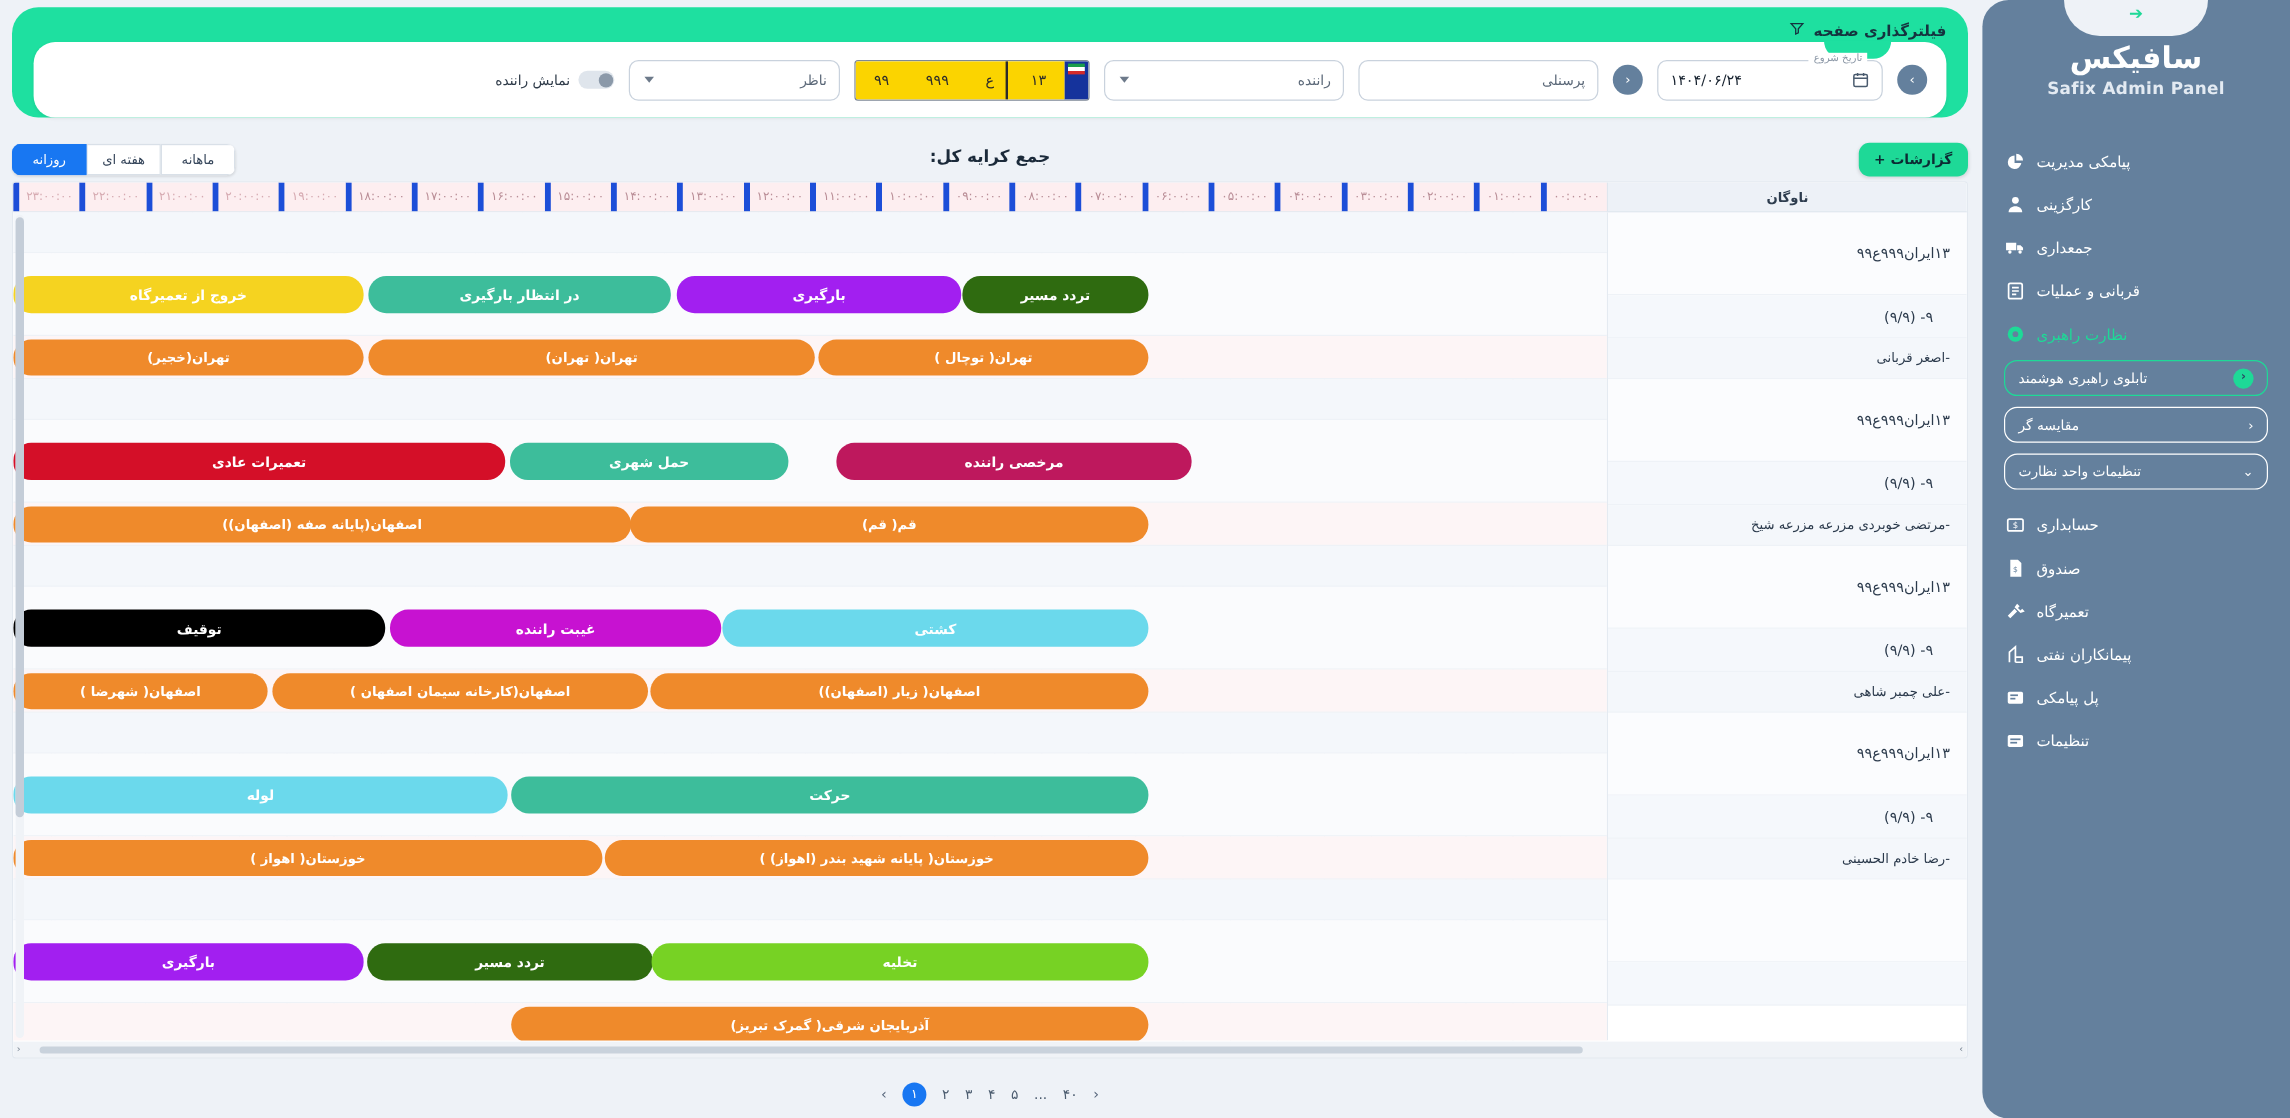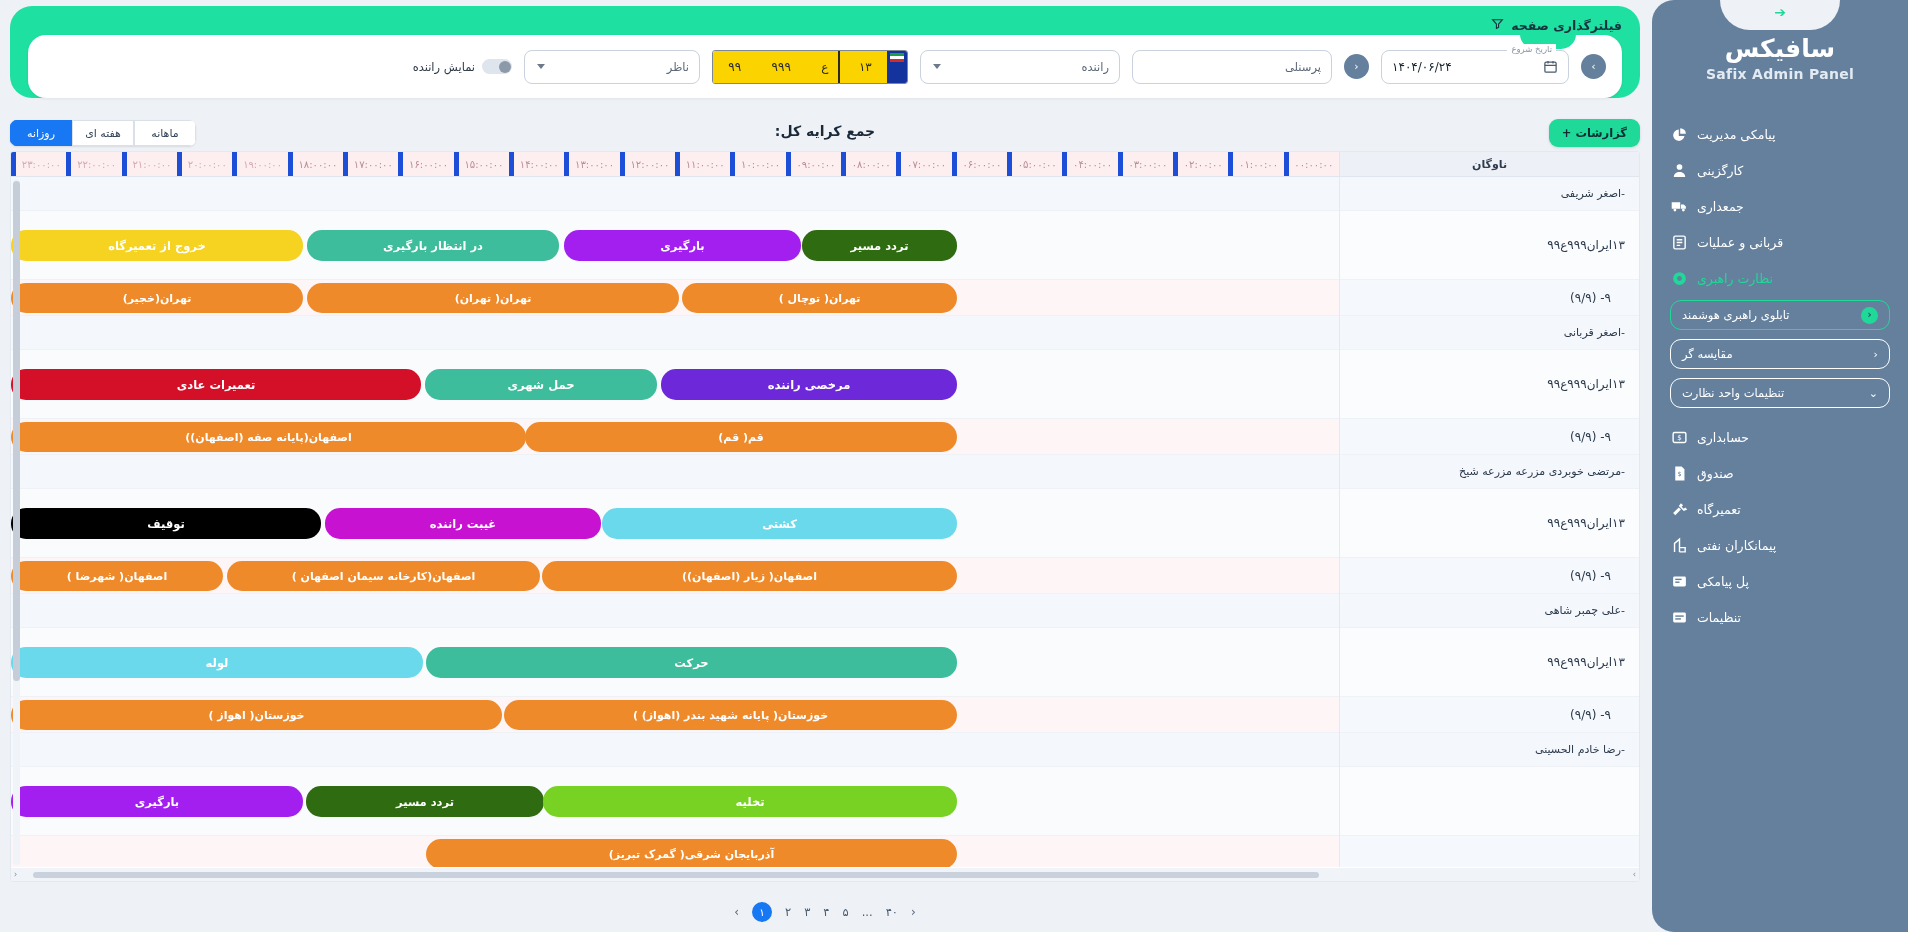--- a/index.html
+++ b/index.html
@@ -612,21 +612,20 @@
           <div class="hour dim">۱۹:۰۰:۰۰</div>
           <div class="hour dim">۲۰:۰۰:۰۰</div>
           <div class="hour dim">۲۱:۰۰:۰۰</div>
           <div class="hour dim">۲۲:۰۰:۰۰</div>
           <div class="hour dim">۲۳:۰۰:۰۰</div>
         </div>
     </div>
 
     <div class="g-body">
       <div class="fleet-col" id="fleet-col">
-          <div class="fleet-cell name">-اصغر شریفی</div>
           <div class="fleet-cell plate-row">۱۳ایران۹۹۹ع۹۹</div>
           <div class="fleet-cell sub">۹- (۹/۹)</div>
           <div class="fleet-cell name">-اصغر قربانی</div>
           <div class="fleet-cell plate-row">۱۳ایران۹۹۹ع۹۹</div>
           <div class="fleet-cell sub">۹- (۹/۹)</div>
           <div class="fleet-cell name">-مرتضی خوبردی مزرعه مزرعه شیخ</div>
           <div class="fleet-cell plate-row">۱۳ایران۹۹۹ع۹۹</div>
           <div class="fleet-cell sub">۹- (۹/۹)</div>
           <div class="fleet-cell name">-علی چمبر شاهی</div>
           <div class="fleet-cell plate-row">۱۳ایران۹۹۹ع۹۹</div>
@@ -646,21 +645,21 @@
           </div>
           <div class="row-block row-bars2">
             <div class="bar2" style="left: 0px; width: 292px;">تهران(خجیر)</div>
             <div class="bar2" style="left: 296px; width: 372px;">تهران( تهران)</div>
             <div class="bar2" style="left: 671px; width: 275px;">تهران( توچال )</div>
           </div>
           <div class="row-block row-name"></div>
           <div class="row-block row-bars">
             <div class="bar" style="background: rgb(212, 15, 40); color: rgb(255, 255, 255); left: 0px; width: 410px;">تعمیرات عادی</div>
             <div class="bar" style="background: rgb(61, 189, 155); color: rgb(255, 255, 255); left: 414px; width: 232px;">حمل شهری</div>
-            <div class="bar" style="background: #6d28d9; color: rgb(255, 255, 255); left: 650px; width: 296px;">مرخصی راننده</div>
+            <div class="bar" style="background: #be185d; color: rgb(255, 255, 255); left: 686px; width: 296px;">مرخصی راننده</div>
           </div>
           <div class="row-block row-bars2">
             <div class="bar2" style="left: 0px; width: 515px;">اصفهان(پایانه صفه (اصفهان))</div>
             <div class="bar2" style="left: 514px; width: 432px;">قم( قم)</div>
           </div>
           <div class="row-block row-name"></div>
           <div class="row-block row-bars">
             <div class="bar" style="background: rgb(0, 0, 0); color: rgb(255, 255, 255); left: 0px; width: 310px;">توقیف</div>
             <div class="bar" style="background: rgb(199, 18, 209); color: rgb(255, 255, 255); left: 314px; width: 276px;">غیبت راننده</div>
             <div class="bar" style="background: rgb(107, 217, 236); color: rgb(255, 255, 255); left: 591px; width: 355px;">کشتی</div>

